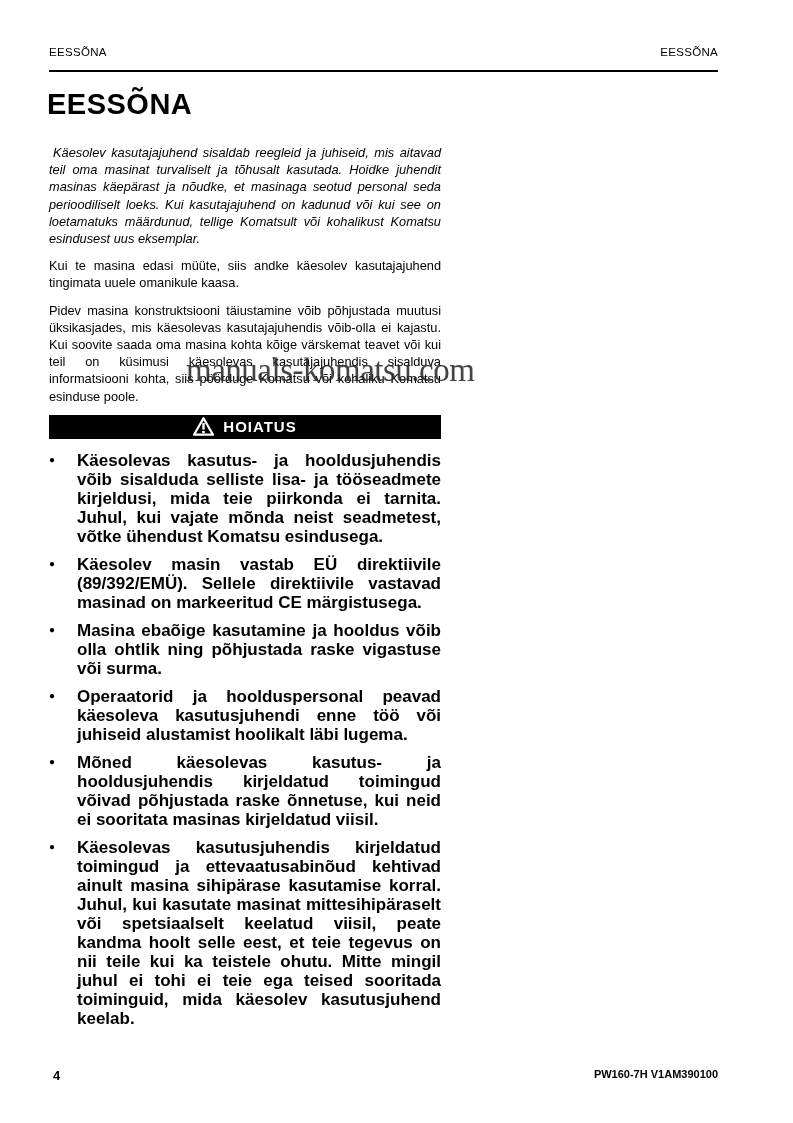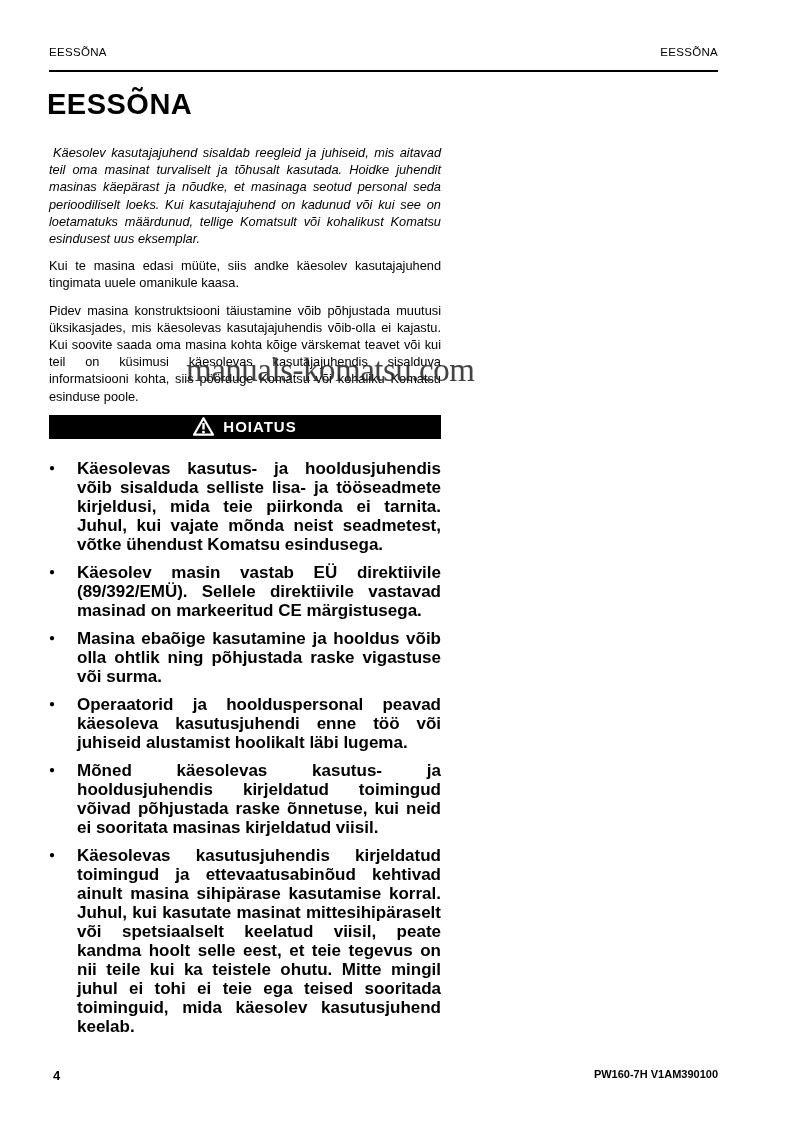--- a/index.html
+++ b/index.html
@@ -31,21 +31,21 @@
   }
   .column {
     position: absolute; left: 49px; top: 144px; width: 392px;
   }
   p.body {
     font-size: 12.8px; line-height: 17.2px;
     text-align: justify; margin: 0 0 10px 0;
   }
   p.body.first { text-indent: 4px; font-style: italic; }
   .warning-banner {
-    margin: 2px 0 20px 0;
+    margin: 2px 0 12px 0;
     height: 24px;
     background: #000000;
     color: #ffffff;
     display: flex; align-items: center; justify-content: center;
     gap: 9px;
   }
   .warning-banner-label {
     font-size: 15px; font-weight: bold; letter-spacing: 1px;
   }
   .warning-item { display: flex; margin-bottom: 9px; }

